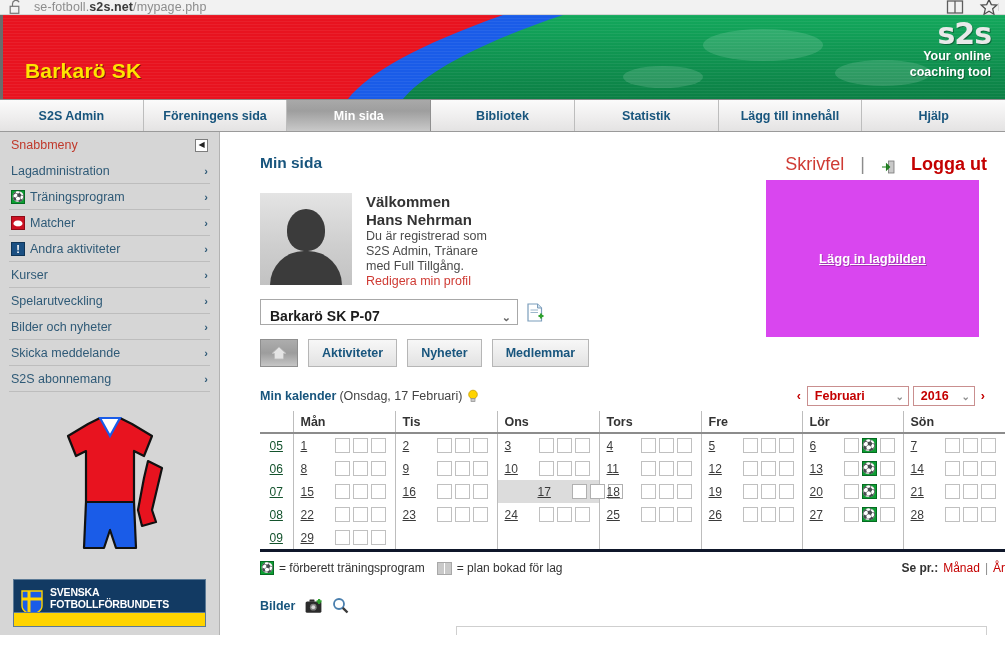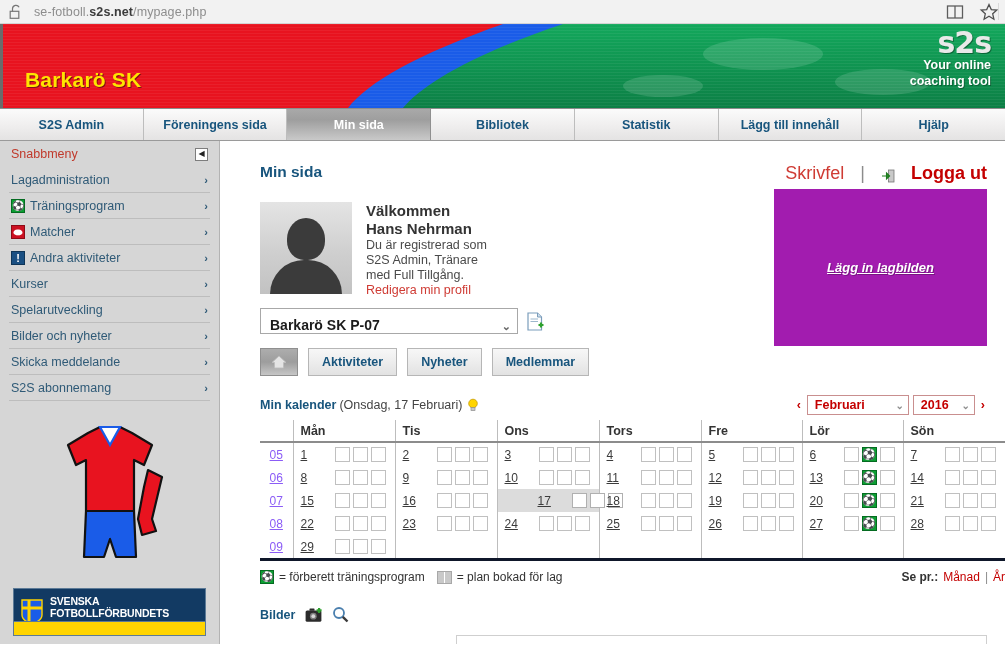--- a/index.html
+++ b/index.html
@@ -6,21 +6,21 @@
   html, body {
     margin: 0; padding: 0;
     width: 1005px; height: 660px;
     overflow: hidden;
     background: #ffffff;
     font-family: "Liberation Sans", sans-serif;
   }
 
   
   .browser-bar {
-    height: 24px;
+    height: 15px;
     background: #f2f2f2;
     border-bottom: 1px solid #d4d4d4;
     display: flex;
     align-items: center;
     padding: 0 8px;
     position: relative;
   }
   .lock-icon { width: 16px; height: 16px; margin-right: 10px; flex: 0 0 auto; }
   .url-text {
     font-size: 12.5px;
@@ -293,26 +293,25 @@
   }
   .btn.home {
     width: 38px; padding: 0;
     background: linear-gradient(to bottom,#adadad 0%,#9d9d9d 50%,#c6c6c6 100%);
     border: 1px solid #8f8f8f;
   }
   .home-icon { width: 16px; height: 14px; }
 
   .teamphoto {
     position: absolute;
-    right: 18px; top: 48px;
+    right: 26px; top: 48px;
     width: 213px; height: 157px;
-    background: #a21caf;
+    background: #d946ef;
     display: flex; align-items: center; justify-content: center;
     cursor: pointer;
-    font-style: italic;
   }
   .teamphoto span {
     font-size: 13px; font-weight: bold; color: #ffffff;
     text-decoration: underline;
     text-shadow: 1px 1px 0 rgba(0,0,0,.25);
   }
 
   
   .cal-head {
     margin-top: 18px;
@@ -366,21 +365,21 @@
     border-right: 1px solid #bdbdbd;
     padding: 0;
     vertical-align: middle;
     font-size: 12px;
   }
   .cal-table td.wkcell {
     text-align: center;
     border-right: 1px solid #bdbdbd;
   }
   .cal-table td.wkcell span {
-    color: #8b5cf6; text-decoration: underline; cursor: pointer; margin-top: 48px;
+    color: #14532d; text-decoration: underline; cursor: pointer; margin-top: 48px;
   }
   .cal-table tr:last-child td { border-bottom: 3px solid #0f172a; }
   .daycell { display: flex; align-items: center; height: 23px; padding-left: 7px; }
   .daycell.today { background: #dcdcdc; padding-left: 40px; }
   .dnum {
     width: 34px; flex: 0 0 34px;
     color: #3b3b3b; text-decoration: underline; cursor: pointer;
   }
   .slots { display: flex; gap: 3px; }
   .slot {

